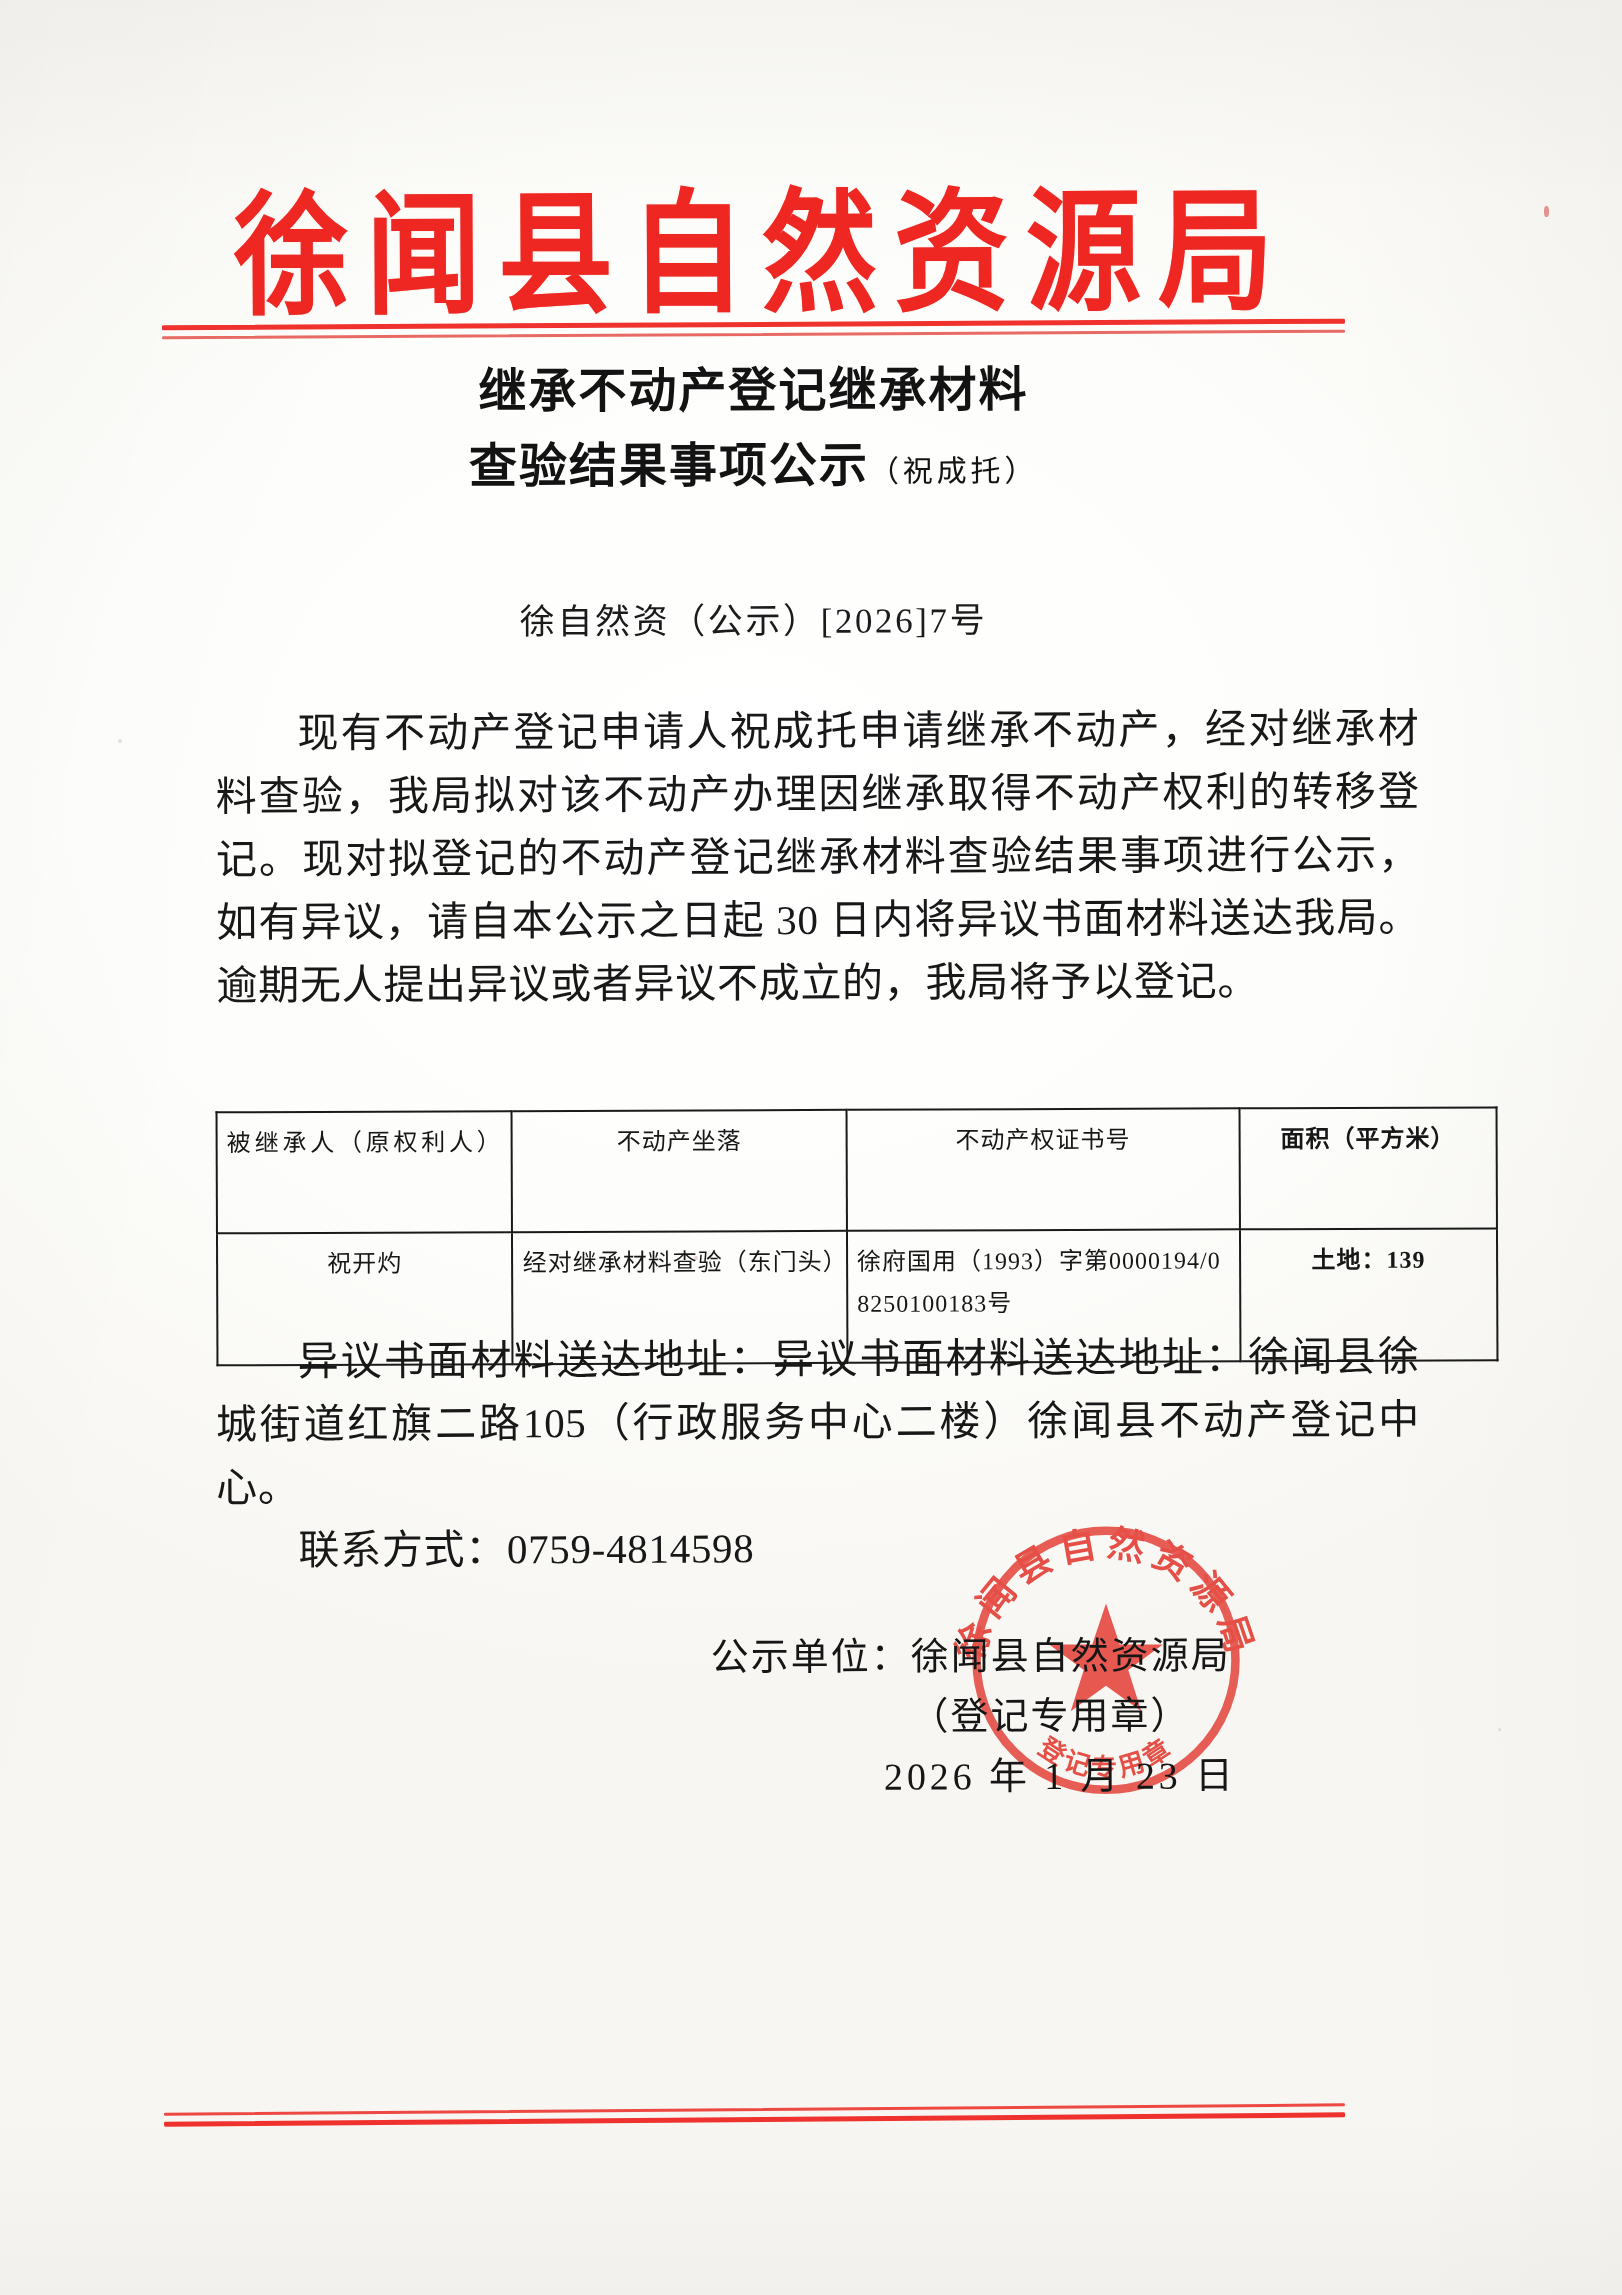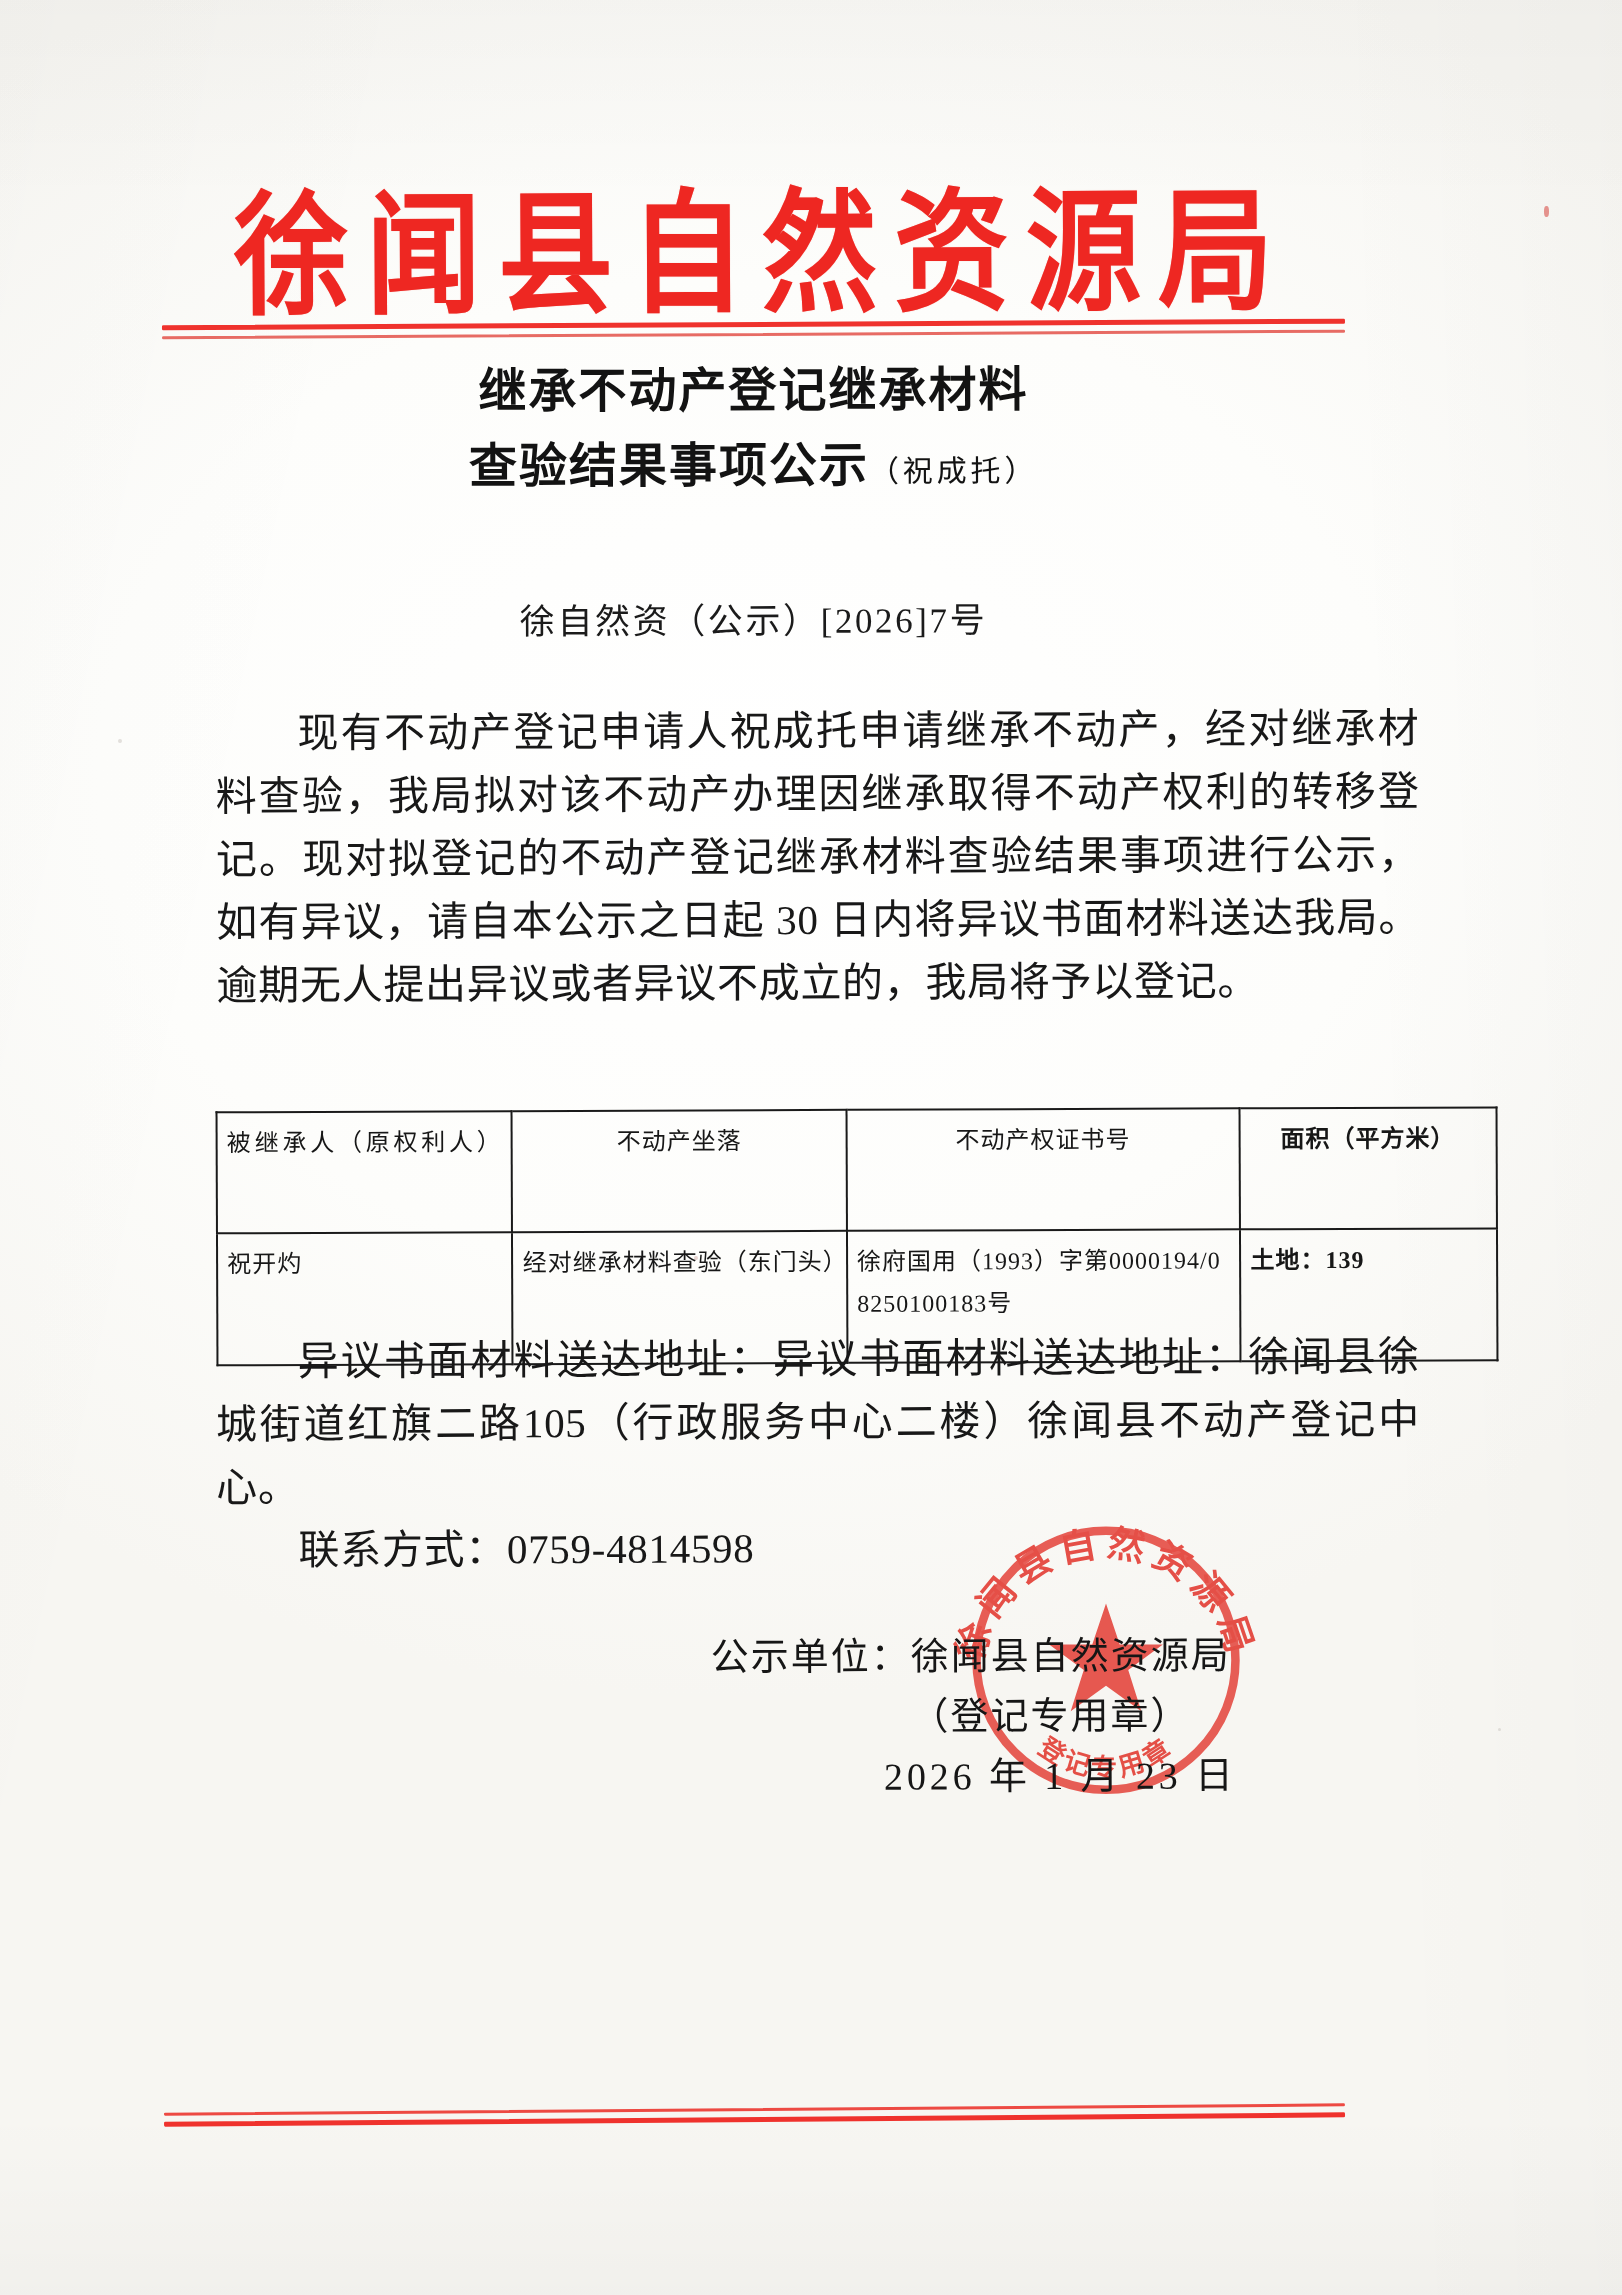--- a/index.html
+++ b/index.html
@@ -138,21 +138,21 @@
   .c1{width:275px;margin-top:23px;}
   .c2{width:314px;border-radius:26px;}
   .c3{width:373px;}
   .c4{width:236px;font-weight:bold;}
   .th-justify{
     text-align:justify;
     text-justify:inter-ideograph;
     text-align-last:justify;
   }
   .th-center{text-align:center;}
-  .cell-center{text-align:left;}
+  .cell-center{text-align:center;}
   .cell-left{text-align:left;}
 
   
   .addr-block{
     position:absolute;
     left:216px;width:1204px;top:1328px;
     transform:rotate(-0.25deg);
   }
   .addr-block .para{font-size:41px;line-height:63px;}
 

